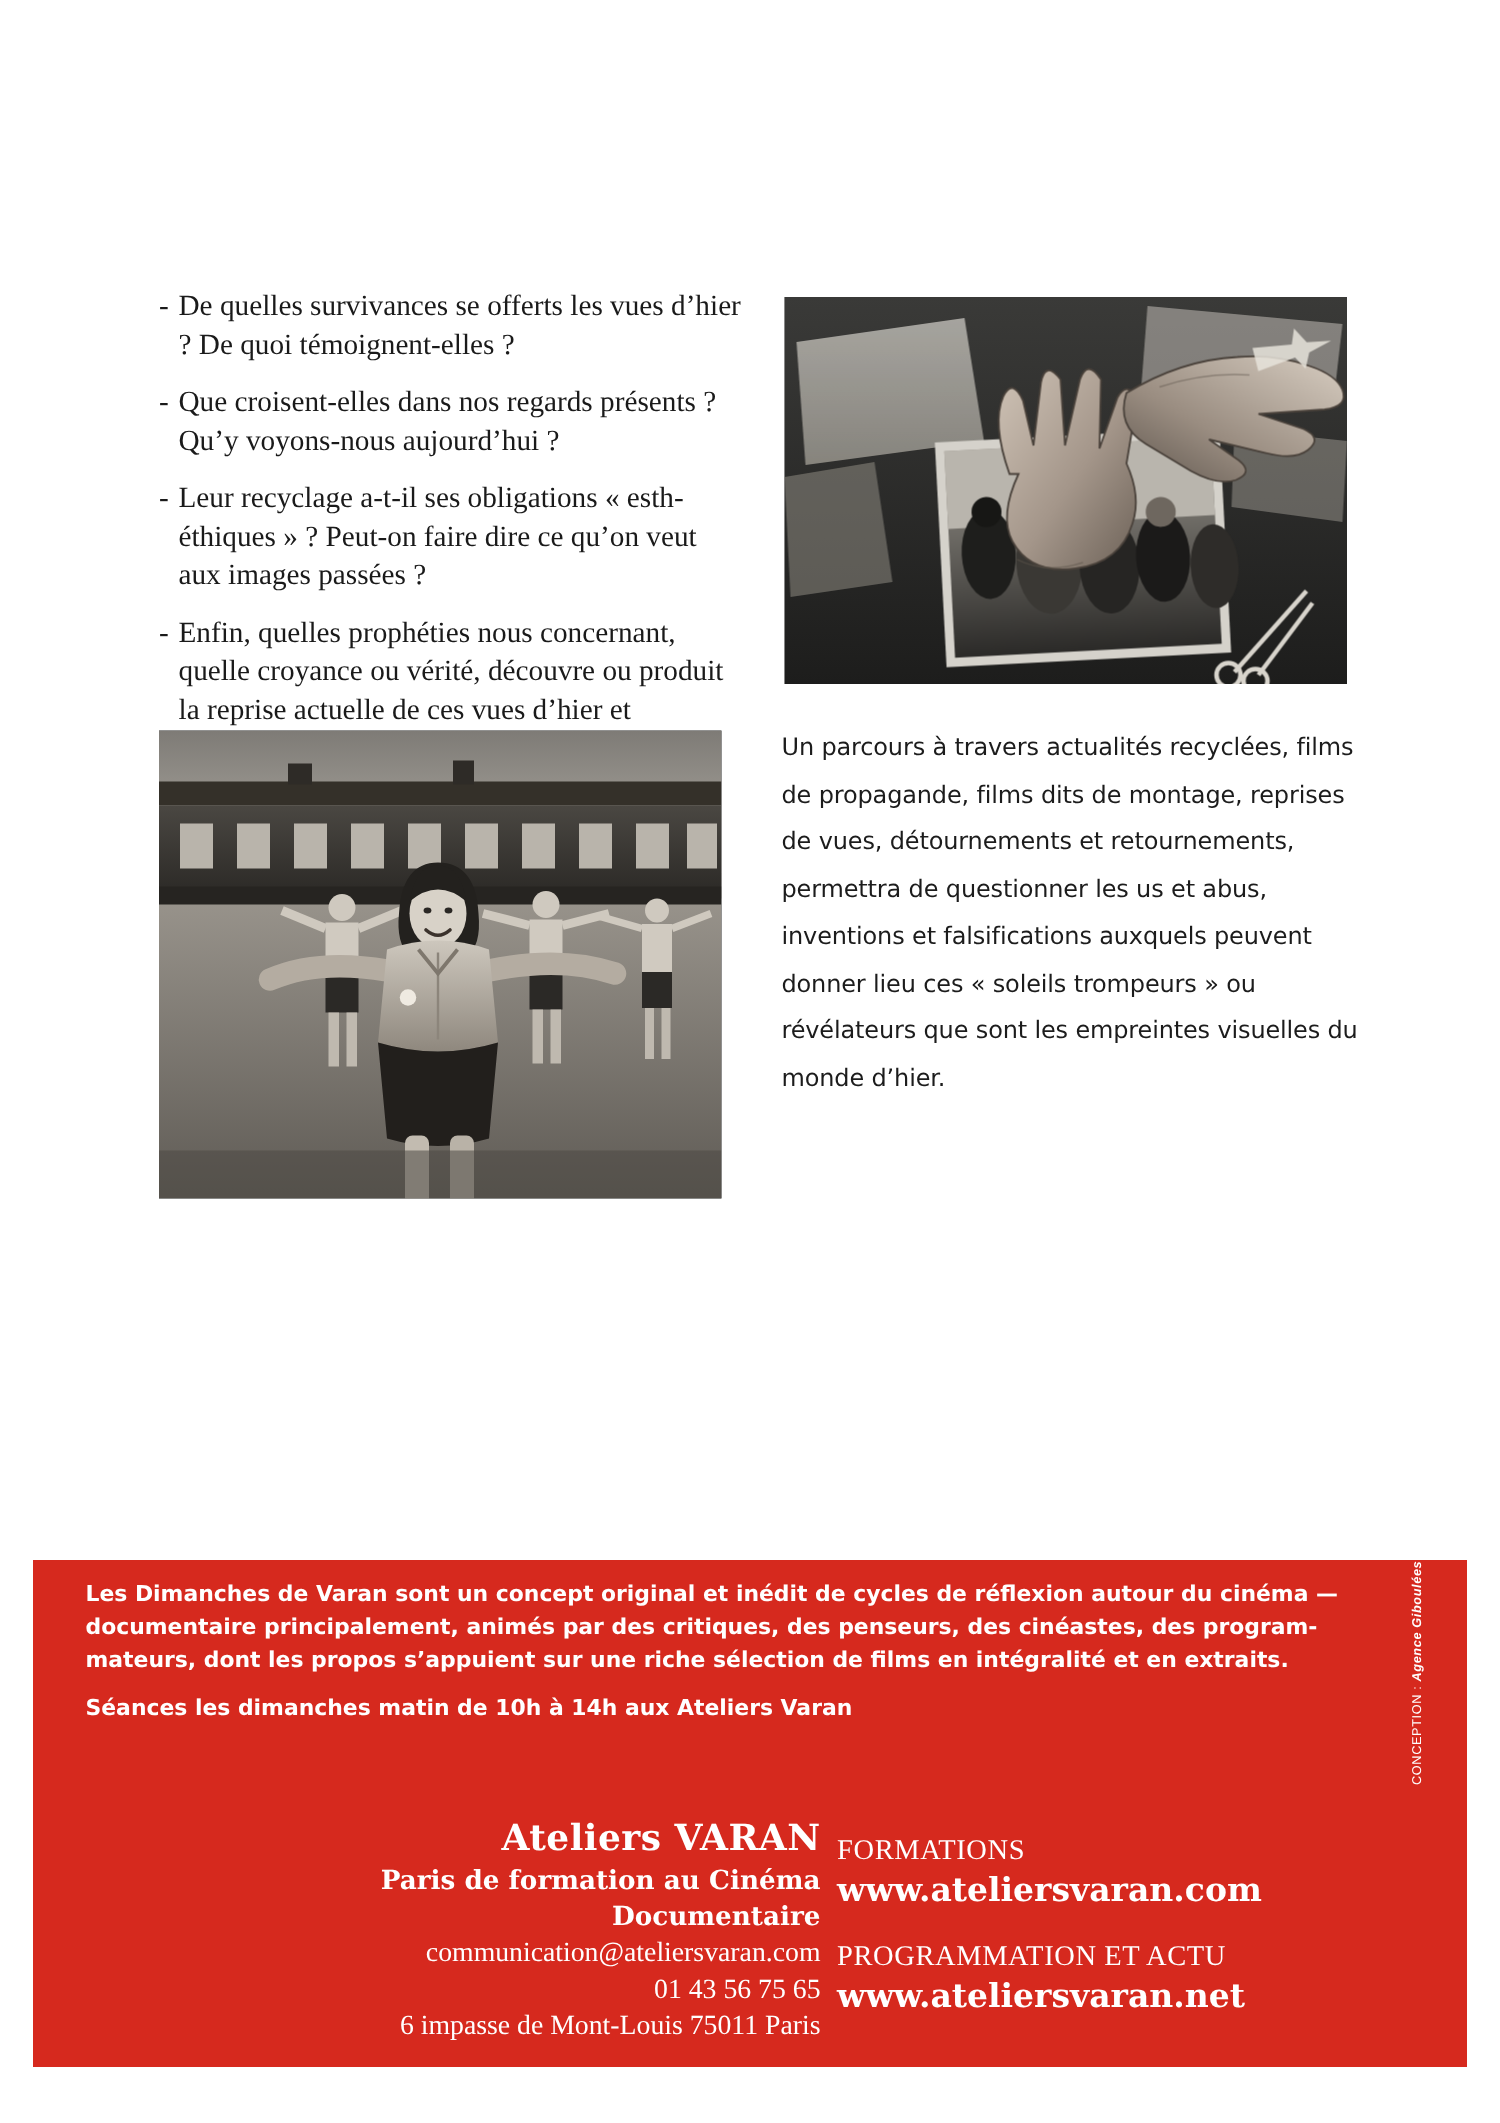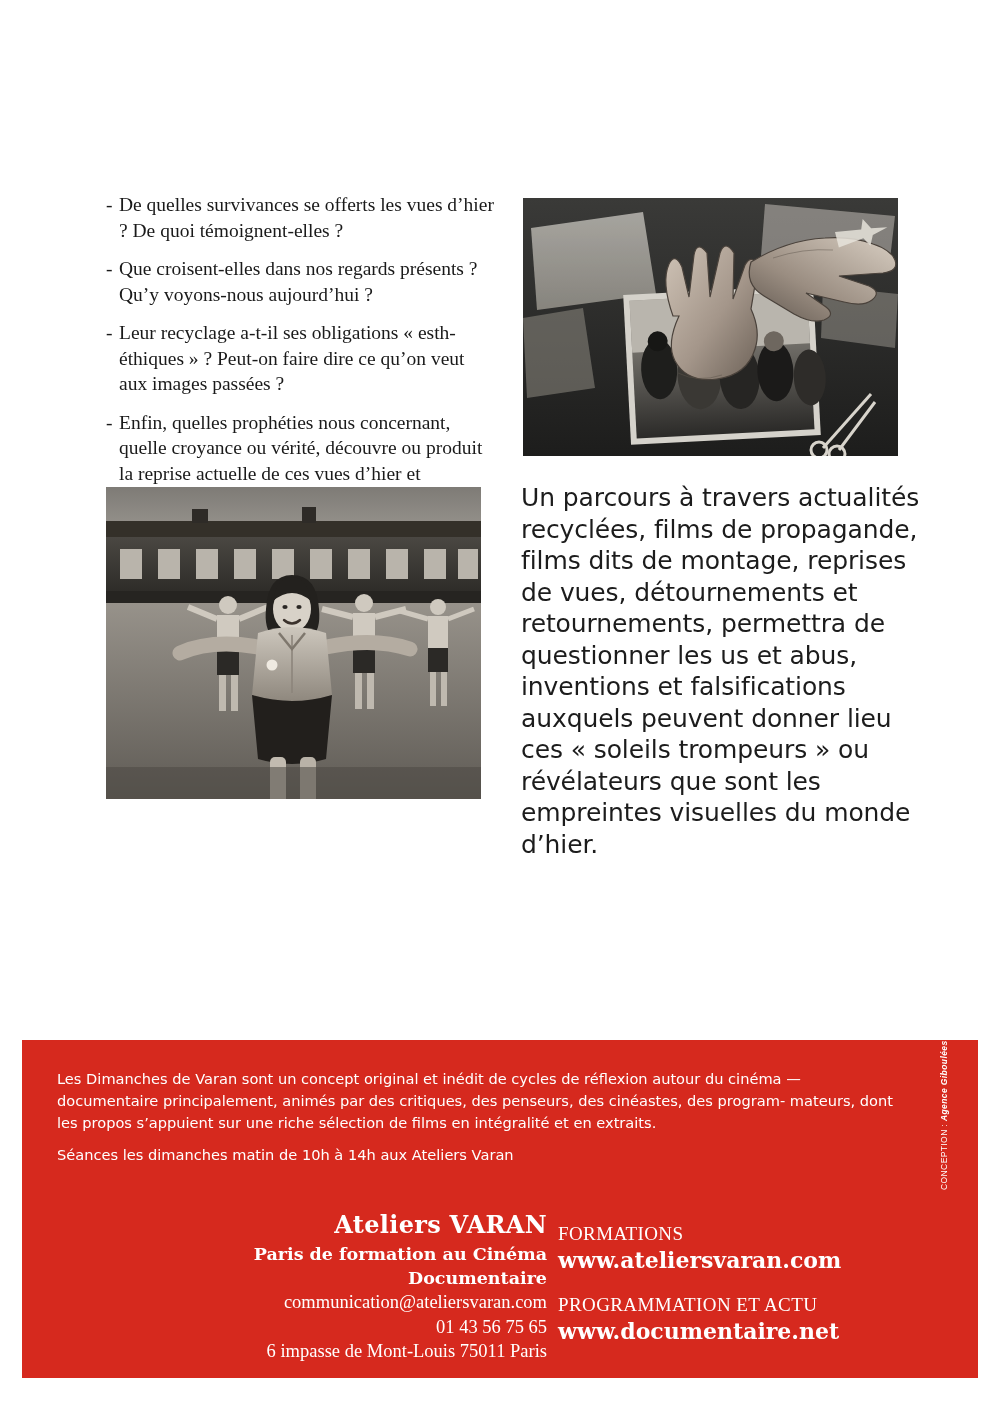--- a/index.html
+++ b/index.html
@@ -60,43 +60,43 @@
     display: block;
   }
 
   
   #intro-paragraph {
     position: absolute;
     left: 521px;
     top: 482px;
     width: 400px;
     font-family: "DejaVu Sans", sans-serif;
-    font-size: 25px;
+    font-size: 16px;
     line-height: 31.5px;
     color: #1c1c1c;
     letter-spacing: -0.1px;
   }
 
   
   #footer {
     position: absolute;
     left: 22px;
     top: 1040px;
     width: 956px;
     height: 338px;
     background: #d6291e;
     color: #ffffff;
   }
   #footer-intro {
     position: absolute;
     left: 35px;
-    top: 28px;
+    top: 12px;
     width: 840px;
     font-family: "DejaVu Sans", sans-serif;
-    font-weight: normal;
+    font-weight: bold;
     font-size: 14.6px;
     line-height: 22px;
     color: #ffffff;
   }
   #footer-intro p {
     margin: 0;
   }
   #footer-intro .gap {
     height: 10px;
   }
@@ -406,20 +406,20 @@
     <div class="org-sub">Paris de formation au Cinéma Documentaire</div>
     <div class="line">communication@ateliersvaran.com</div>
     <div class="line">01 43 56 75 65</div>
     <div class="line">6 impasse de Mont-Louis 75011 Paris</div>
   </div>
 
   <div id="links">
     <div class="label">FORMATIONS</div>
     <div class="url">www.ateliersvaran.com</div>
     <div class="label">PROGRAMMATION ET ACTU</div>
-    <div class="url">www.documentaire.net</div>
+    <div class="url">www.ateliersvaran.net</div>
   </div>
 
   <div id="credit">
     <span>CONCEPTION : </span><span class="credit-strong">Agence Giboulées</span>
   </div>
 
 </div>
 
 </body></html>

